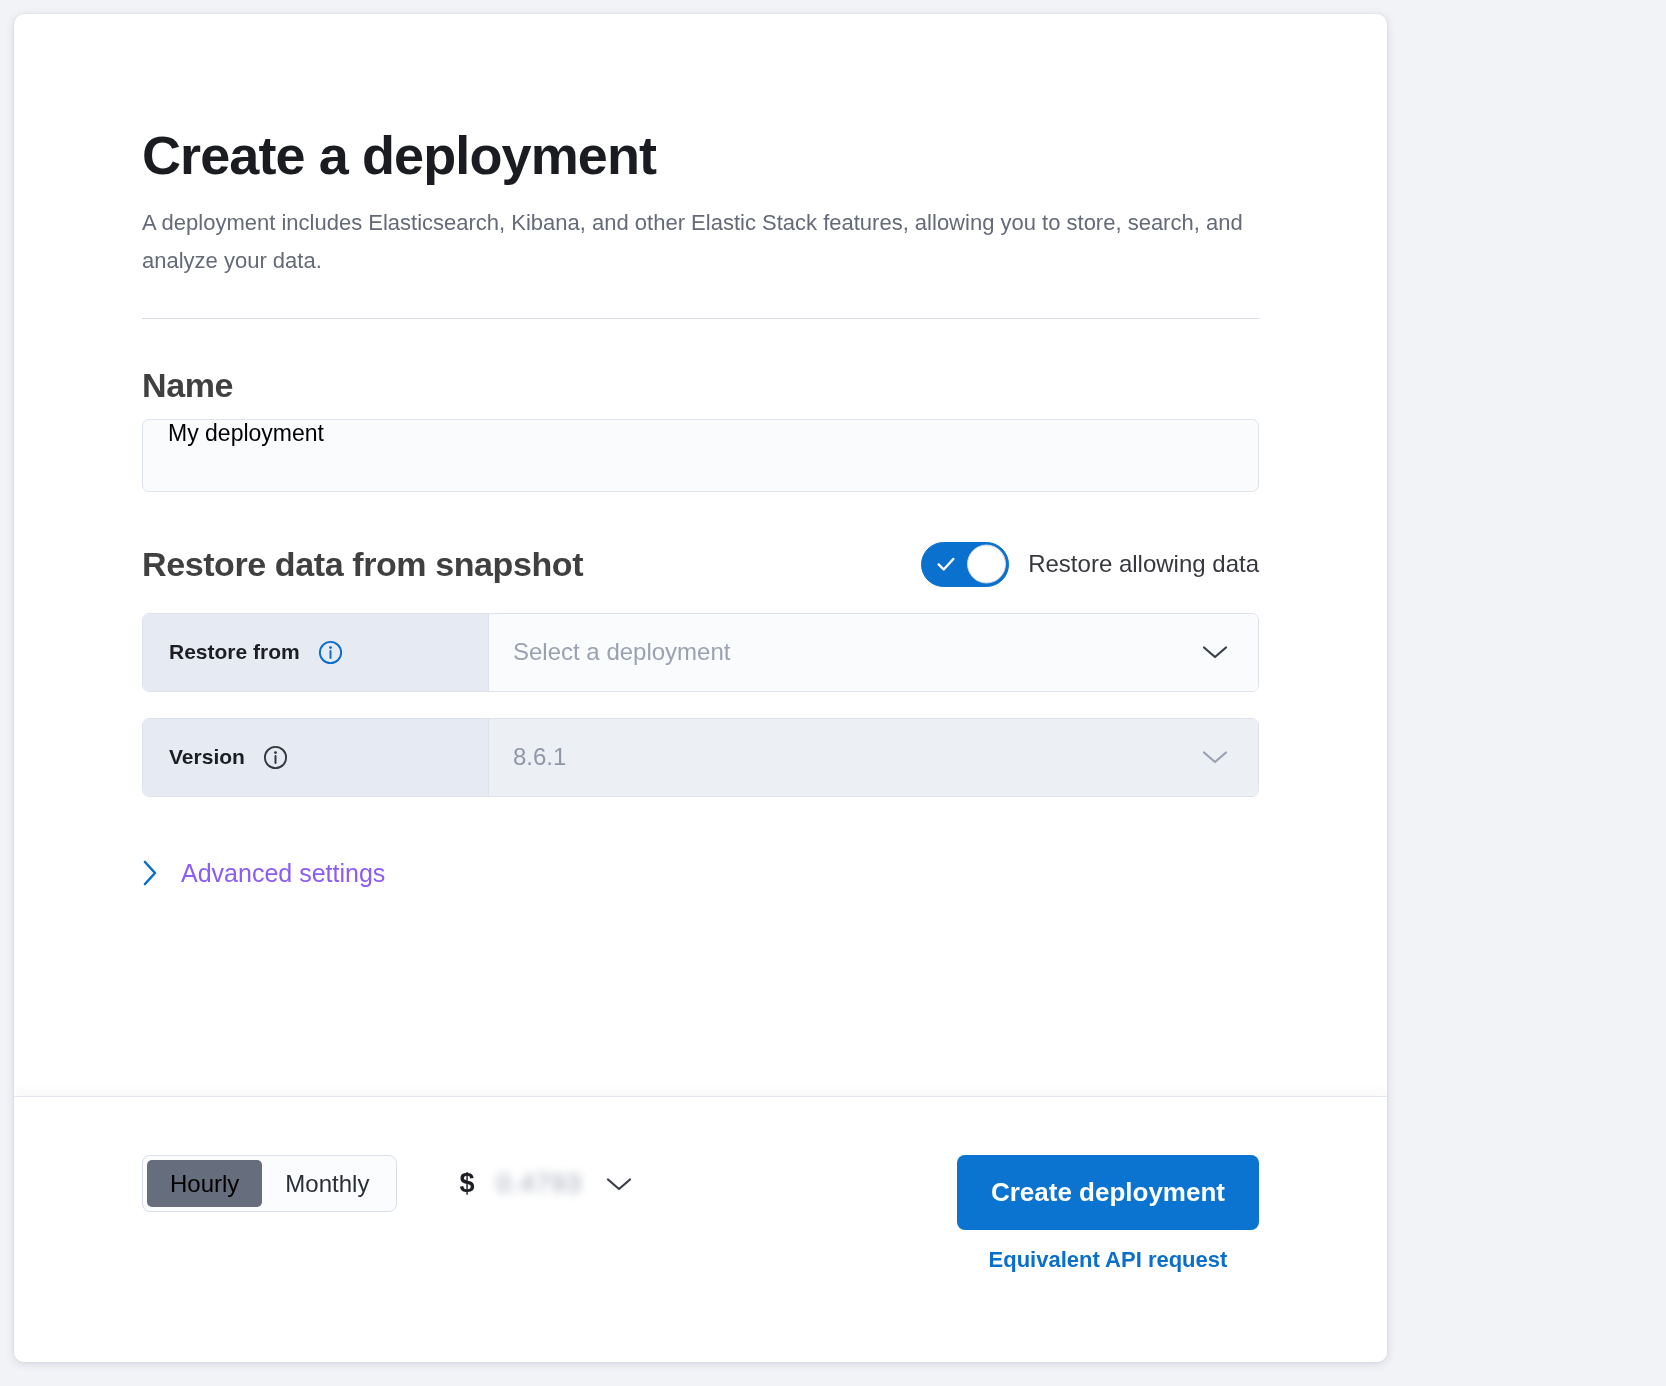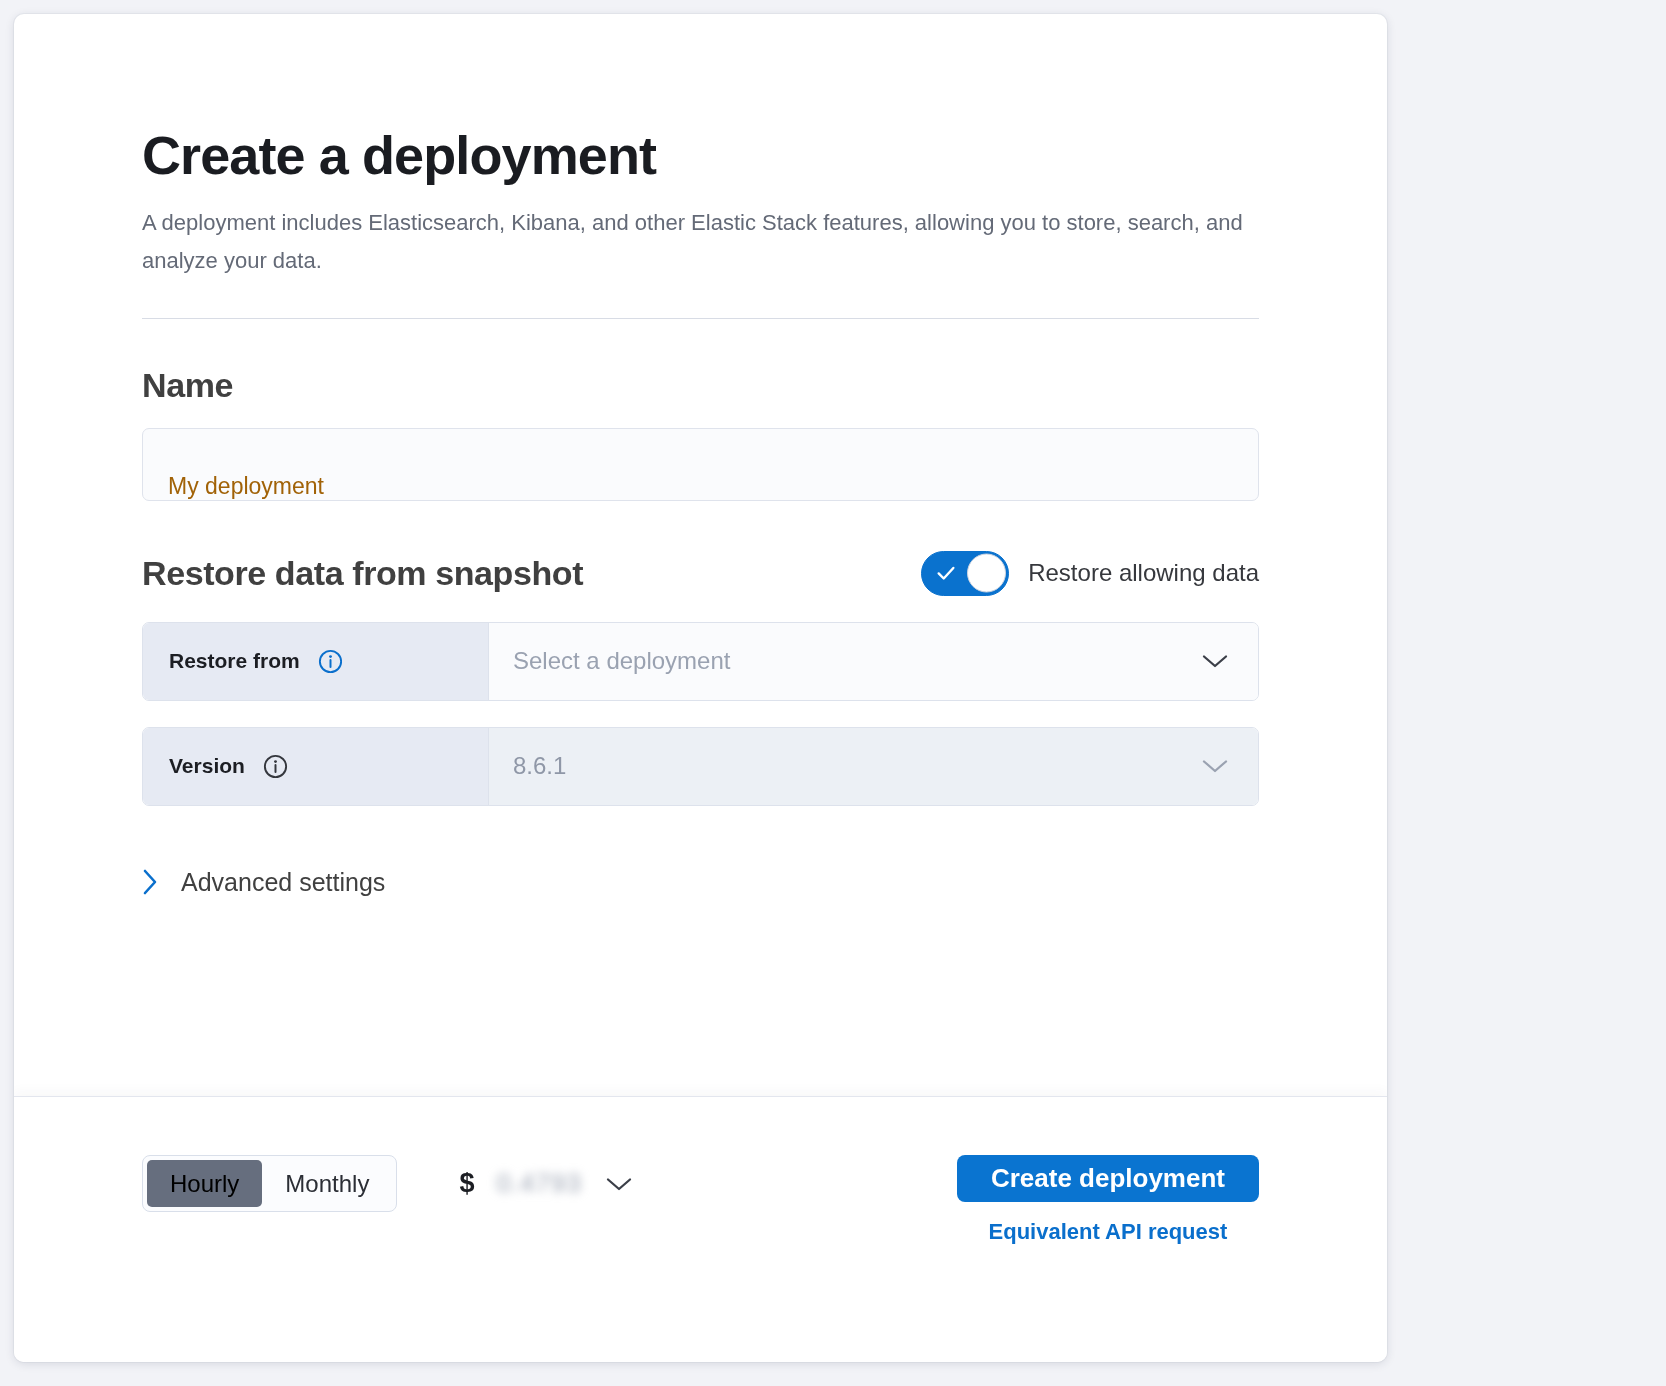--- a/index.html
+++ b/index.html
@@ -70,32 +70,32 @@
   .section-head-row {
     display: flex;
     align-items: center;
     justify-content: space-between;
     margin-top: 50px;
   }
   .section-head-row h2.section-title { margin: 0; }
 
   
   .name-input {
-    margin-top: 23px;
+    margin-top: 14px;
     width: 100%;
     height: 73px;
     box-sizing: border-box;
     background: #fafbfd;
     border: 1px solid #dfe3ec;
     border-radius: 7px;
     display: flex;
-    align-items: flex-end;
+    align-items: flex-start;
     padding: 0 25px;
     font-size: 23px;
-    color: #a16207;
+    color: #000000;
   }
 
   
   .toggle-wrap {
     display: flex;
     align-items: center;
     gap: 19px;
   }
   .switch {
     width: 88px;
@@ -194,21 +194,21 @@
     flex: 0 0 auto;
   }
 
   
   .advanced {
     display: flex;
     align-items: center;
     gap: 22px;
     margin-top: 62px;
     margin-bottom: 0;
-    color: #404040;
+    color: #8b5cf6;
     font-size: 25px;
     cursor: pointer;
     width: max-content;
   }
   .advanced .chev-right { width: 17px; height: 28px; }
 
   .content-bottom-space { height: 66px; }
 
   
   .footer {
@@ -275,21 +275,21 @@
     align-items: center;
     gap: 17px;
   }
   .primary-btn {
     background: #0a74d0;
     color: #ffffff;
     font-size: 26px;
     font-weight: 700;
     border: none;
     border-radius: 8px;
-    padding: 8px 34px;
+    padding: 22px 34px;
     cursor: pointer;
     font-family: "Liberation Sans", sans-serif;
     white-space: nowrap;
   }
   .api-link {
     color: #0a6fcc;
     font-size: 22px;
     font-weight: 700;
     cursor: pointer;
     white-space: nowrap;

